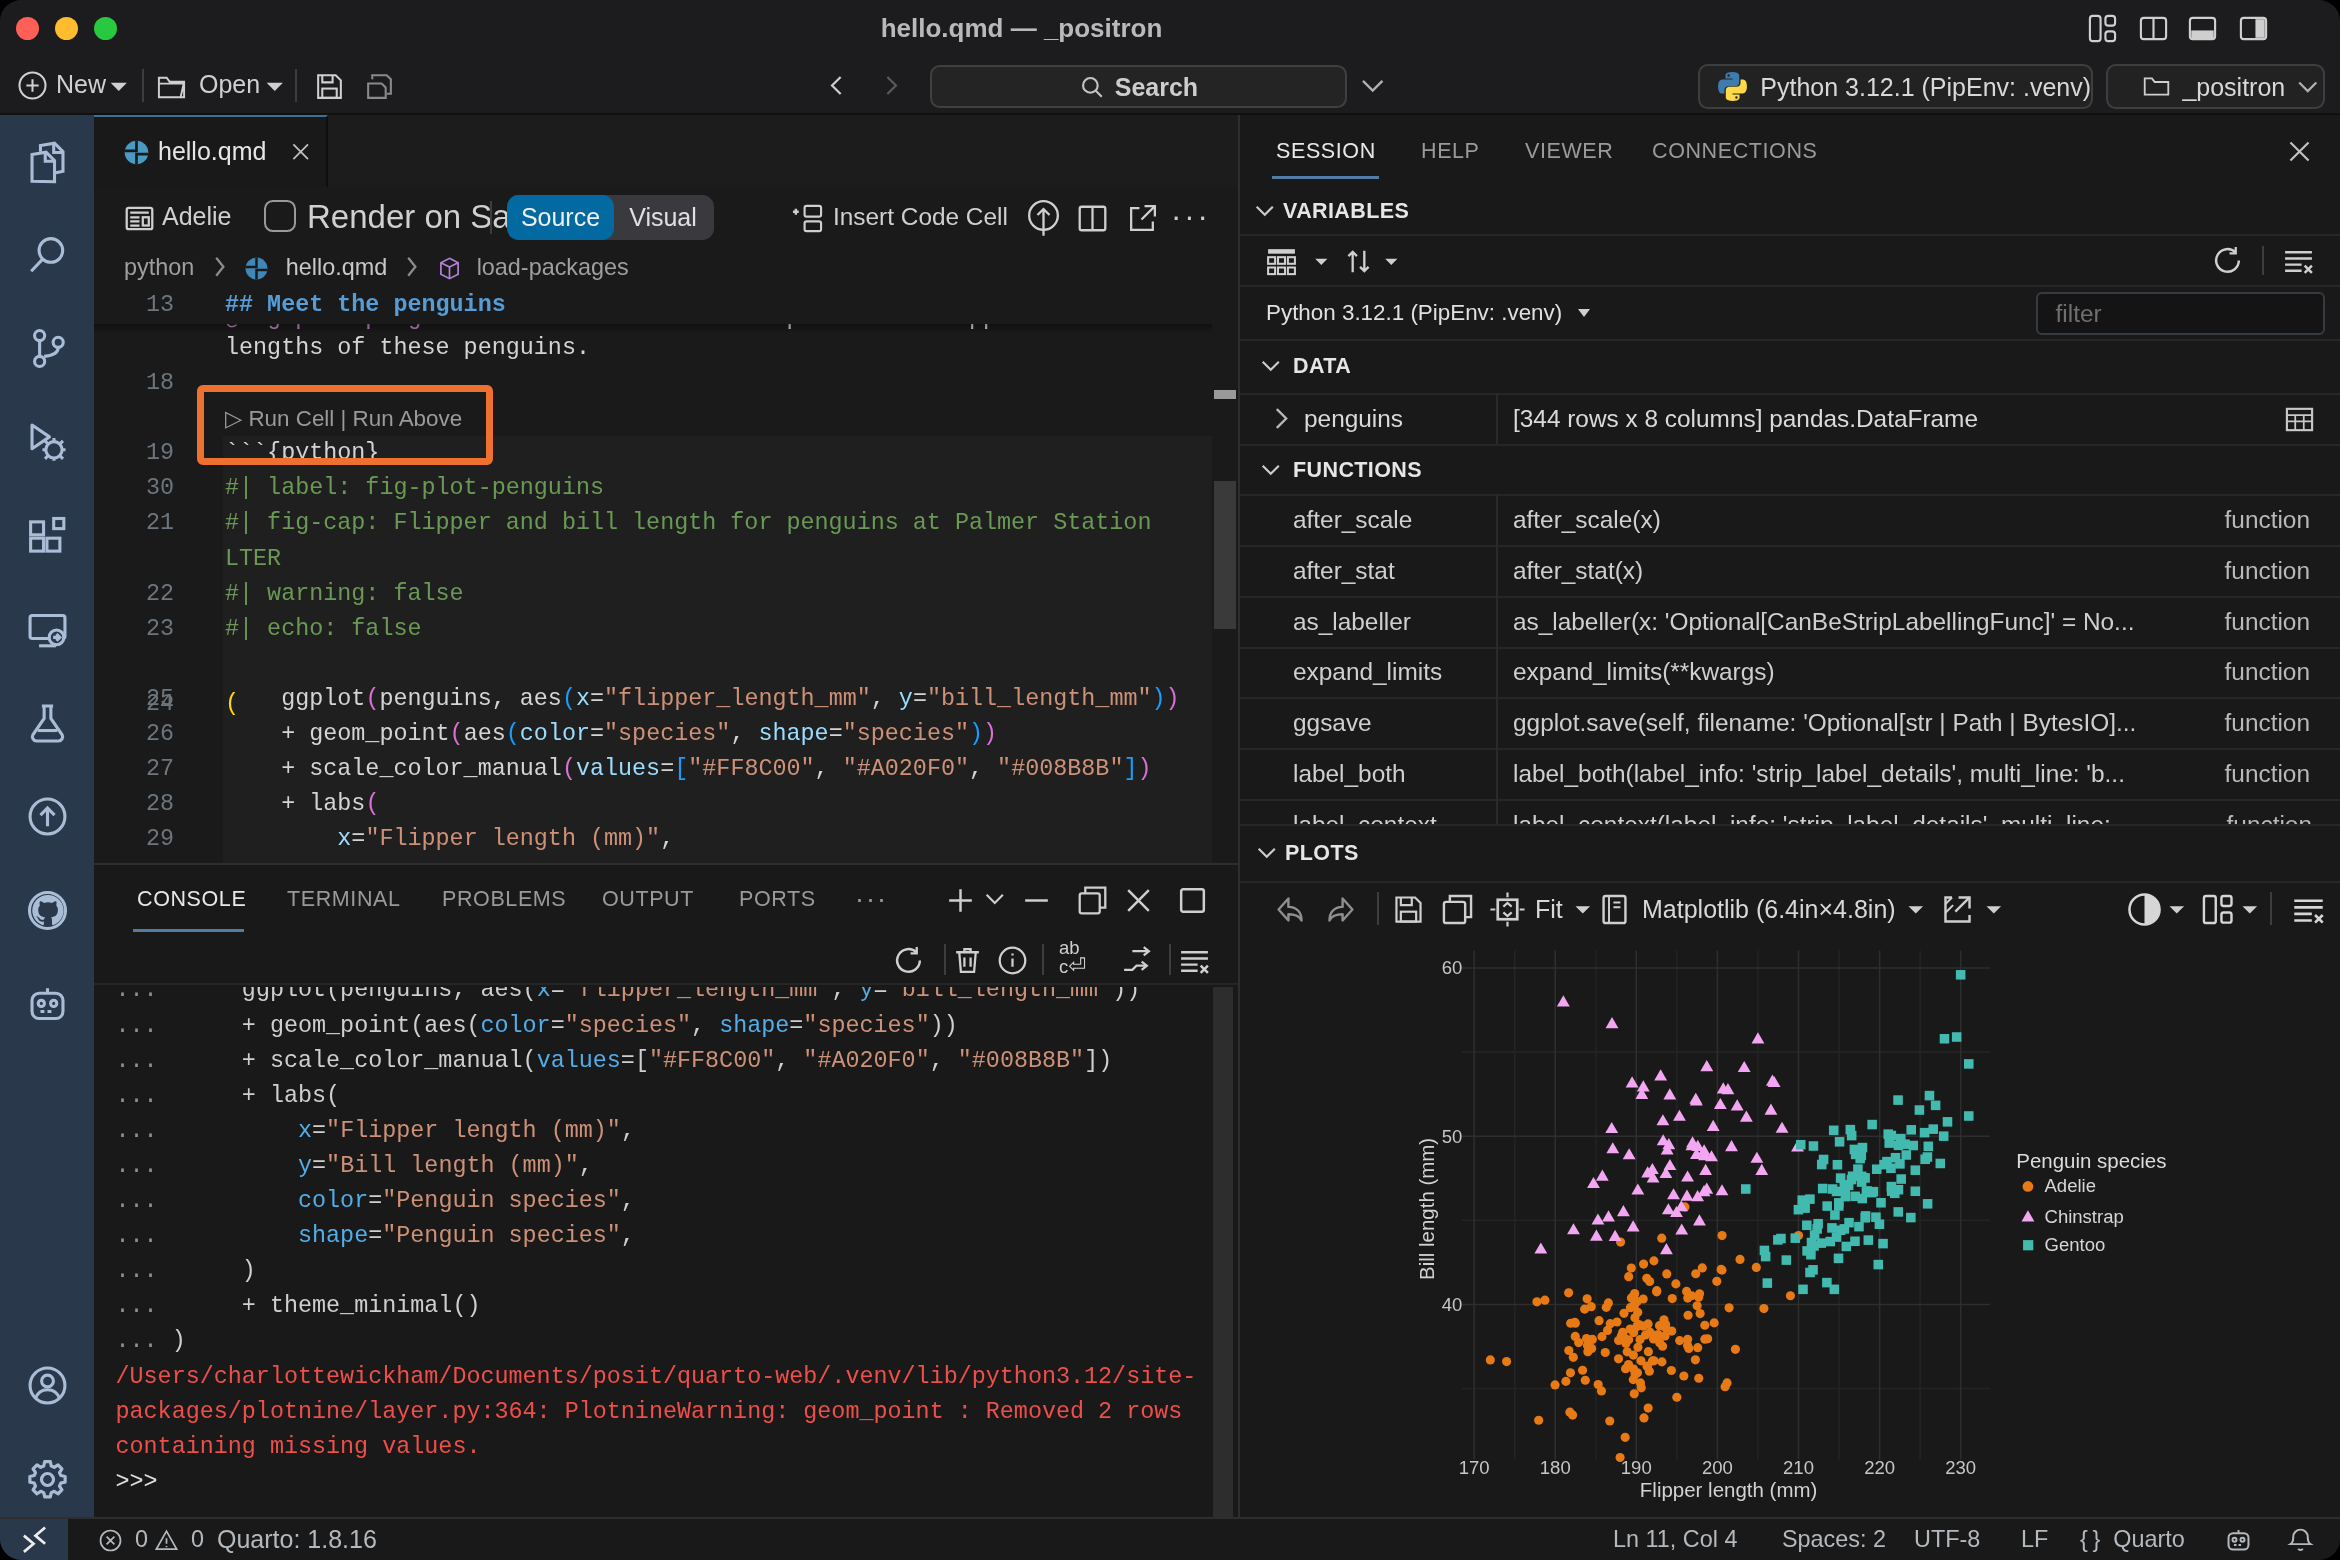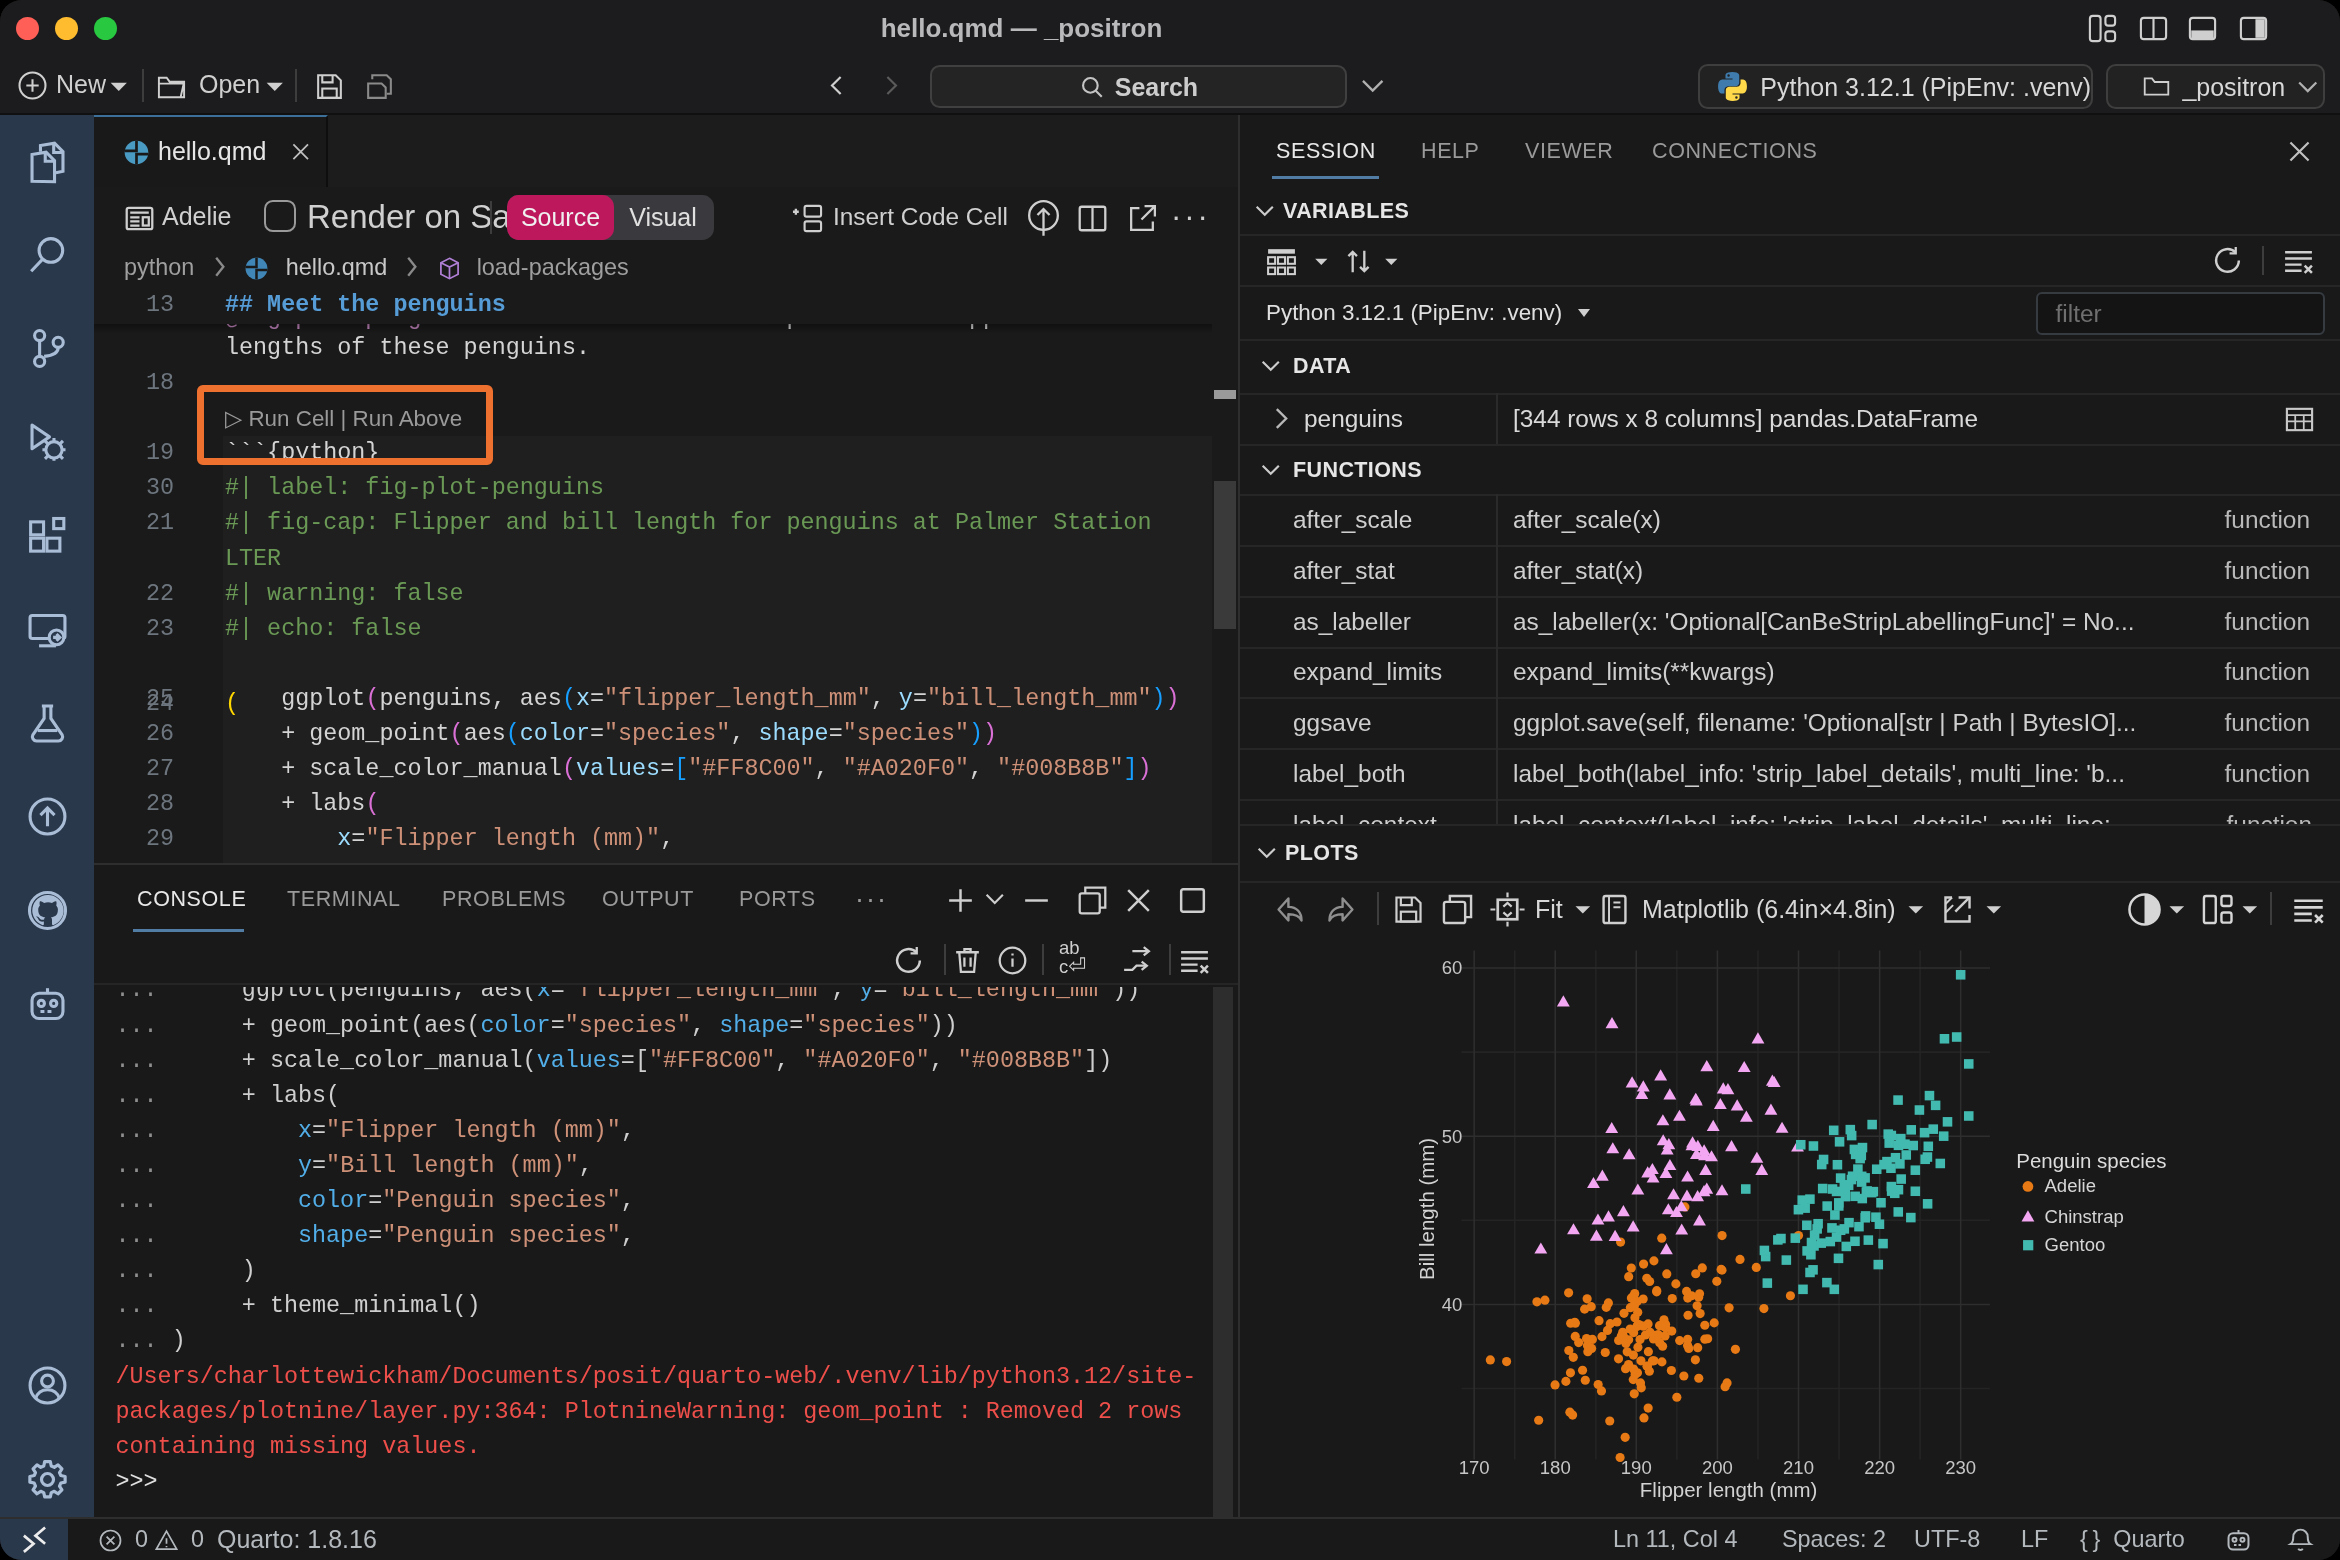--- a/index.html
+++ b/index.html
@@ -249,21 +249,21 @@
     <svg class="abs" style="left:29px;top:14.6px;" width="33" height="33" viewBox="0 0 16 16" fill="none" stroke="#cfcfcf" stroke-width="1.1">
         <rect x="1.8" y="2.8" width="12.4" height="10.4" rx="1"></rect>
         <path d="M3.5 5.2h9M3.5 7.4h4.5M3.5 9.4h4.5M3.5 11.4h4.5"></path>
         <rect x="9.6" y="7.4" width="2.9" height="4"></rect>
       </svg>
     <div class="cmditem" style="left:68px;font-size:25px;">Adelie</div>
     <div class="abs" style="left:170px;top:12.7px;width:32px;height:32px;border:2.4px solid #9a9a9a;border-radius:8.8px;"></div>
     <div class="cmditem" style="left:213px;font-size:33px;">Render on Save</div>
     <div class="vsep" style="left:396px;"></div>
     <div class="abs" style="left:413px;top:7.8px;width:207px;height:45px;background:#3a3a3e;border-radius:11.7px;">
-      <div class="abs" style="left:0;top:0;width:107px;height:45px;background:#be185d;border-radius:11.7px;line-height:45px;text-align:center;font-size:25px;color:#f0f0f0;">Source</div>
+      <div class="abs" style="left:0;top:0;width:107px;height:45px;background:#0369a1;border-radius:11.7px;line-height:45px;text-align:center;font-size:25px;color:#f0f0f0;">Source</div>
       <div class="abs" style="left:107px;top:0;width:98px;height:45px;line-height:45px;text-align:center;font-size:25px;color:#e0e0e0;">Visual</div>
     </div>
 
     <svg class="abs" style="left:697px;top:15.6px;" width="33" height="31" viewBox="0 0 17 16" fill="none" stroke="#cfcfcf" stroke-width="1.1">
         <path d="M1 4.5h3M2.5 3v3" stroke-width="1.2"></path>
         <rect x="7" y="1.5" width="8.5" height="5.5" rx="1"></rect>
         <rect x="7" y="9.5" width="8.5" height="5" rx="1"></rect>
       </svg>
     <div class="cmditem" style="left:739px;font-size:24.4px;">Insert Code Cell</div>
     <svg class="abs" style="left:931px;top:10.7px;" width="37" height="41" viewBox="0 0 16 17" fill="none" stroke="#cfcfcf" stroke-width="1">

